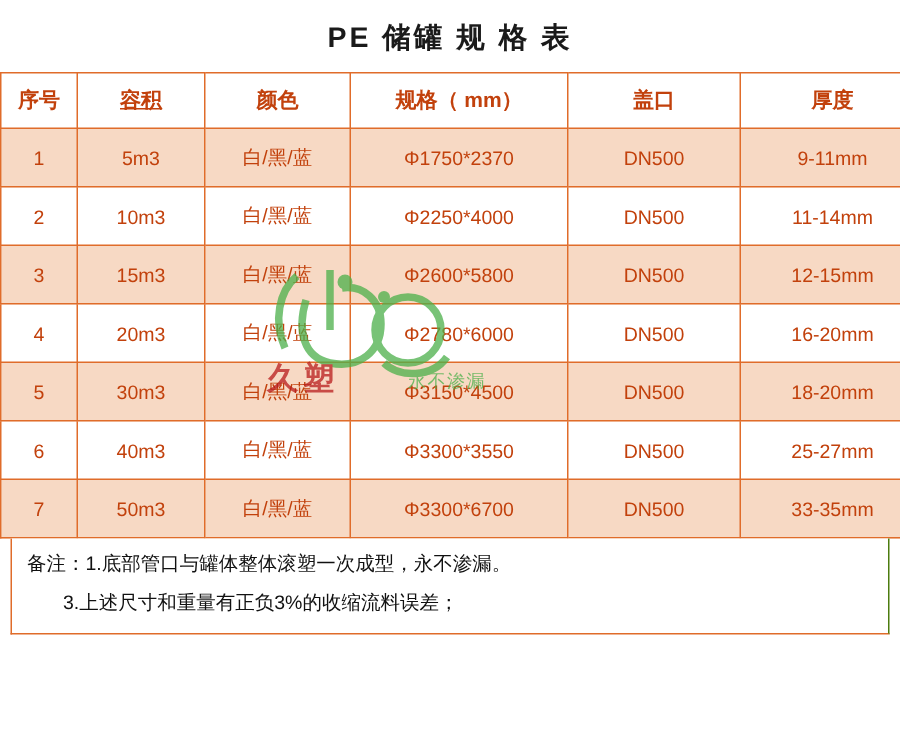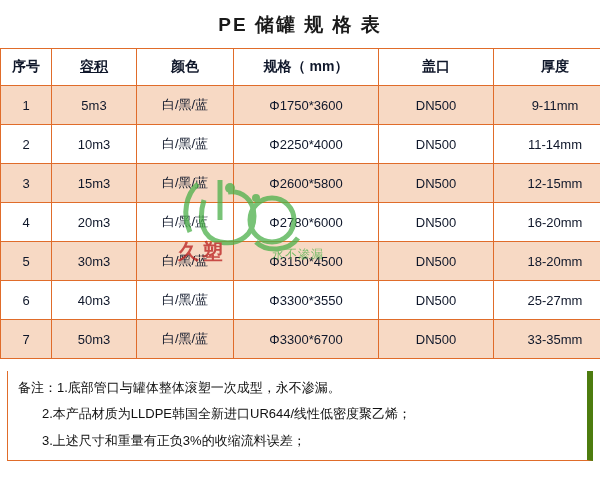--- a/index.html
+++ b/index.html
@@ -33,21 +33,21 @@
     border-collapse: collapse;
     width: 586px;
     margin: 0 auto;
     table-layout: fixed;
   }
   table.spec th, table.spec td {
     border: 1px solid #e06c2a;
     text-align: center;
     vertical-align: middle;
     font-size: 13px;
-    color: #0f172a;
+    color: #c2410c;
     height: 38px;
     padding: 0 2px;
   }
   table.spec th {
     font-weight: bold;
     font-size: 14px;
     background: #ffffff;
     height: 36px;
   }
   tr.odd td {
@@ -58,23 +58,23 @@
   }
   .col-idx { width: 46px; }
   .col-vol { width: 80px; text-decoration: underline; }
   .col-color { width: 92px; }
   .col-spec { width: 140px; margin-top: 12px; }
   .col-cap { width: 110px; }
   .col-thick { width: 118px; }
 
   .notes {
     width: 586px;
-    margin: 12px auto;
+    margin: 0 auto;
     border-left: 1px solid #e06c2a;
-    border-right: 6px solid #4d7c0f;
+    border-right: 1px solid #4d7c0f;
     border-bottom: 1px solid #e06c2a;
     box-sizing: border-box;
     background: #ffffff;
     padding: 4px 0 6px 0;
   }
   .note-line {
     font-size: 13px;
     color: #111111;
     padding: 5px 0 5px 10px;
     line-height: 1.25;
@@ -128,21 +128,21 @@
         <th class="col-spec">规格（ mm）</th>
         <th class="col-cap">盖口</th>
         <th class="col-thick">厚度</th>
       </tr>
     </thead>
     <tbody>
       <tr class="odd">
         <td>1</td>
         <td>5m3</td>
         <td>白/黑/蓝</td>
-        <td>Φ1750*3600</td>
+        <td>Φ1750*2370</td>
         <td>DN500</td>
         <td>9-11mm</td>
       </tr>
       <tr class="even">
         <td>2</td>
         <td>10m3</td>
         <td>白/黑/蓝</td>
         <td>Φ2250*4000</td>
         <td>DN500</td>
         <td>11-14mm</td>
@@ -185,21 +185,20 @@
         <td>白/黑/蓝</td>
         <td>Φ3300*6700</td>
         <td>DN500</td>
         <td>33-35mm</td>
       </tr>
     </tbody>
   </table>
 
   <div class="notes">
     <div class="note-line">备注：1.底部管口与罐体整体滚塑一次成型，永不渗漏。</div>
-    <div class="note-line indent">2.本产品材质为LLDPE韩国全新进口UR644/线性低密度聚乙烯；</div>
     <div class="note-line indent">3.上述尺寸和重量有正负3%的收缩流料误差；</div>
   </div>
 
   <div class="watermark">
     <svg width="270" height="120" viewBox="0 0 270 120">
       <g fill="none" stroke="#4bb04a" stroke-width="5">
         <path d="M30 8 C18 18 14 38 22 56"></path>
         <path d="M52 4 L52 44"></path>
         <path d="M36 24 C30 44 34 62 52 66 C72 70 86 58 86 40 C86 24 74 14 60 16"></path>
         <circle cx="104" cy="44" r="22"></circle>

